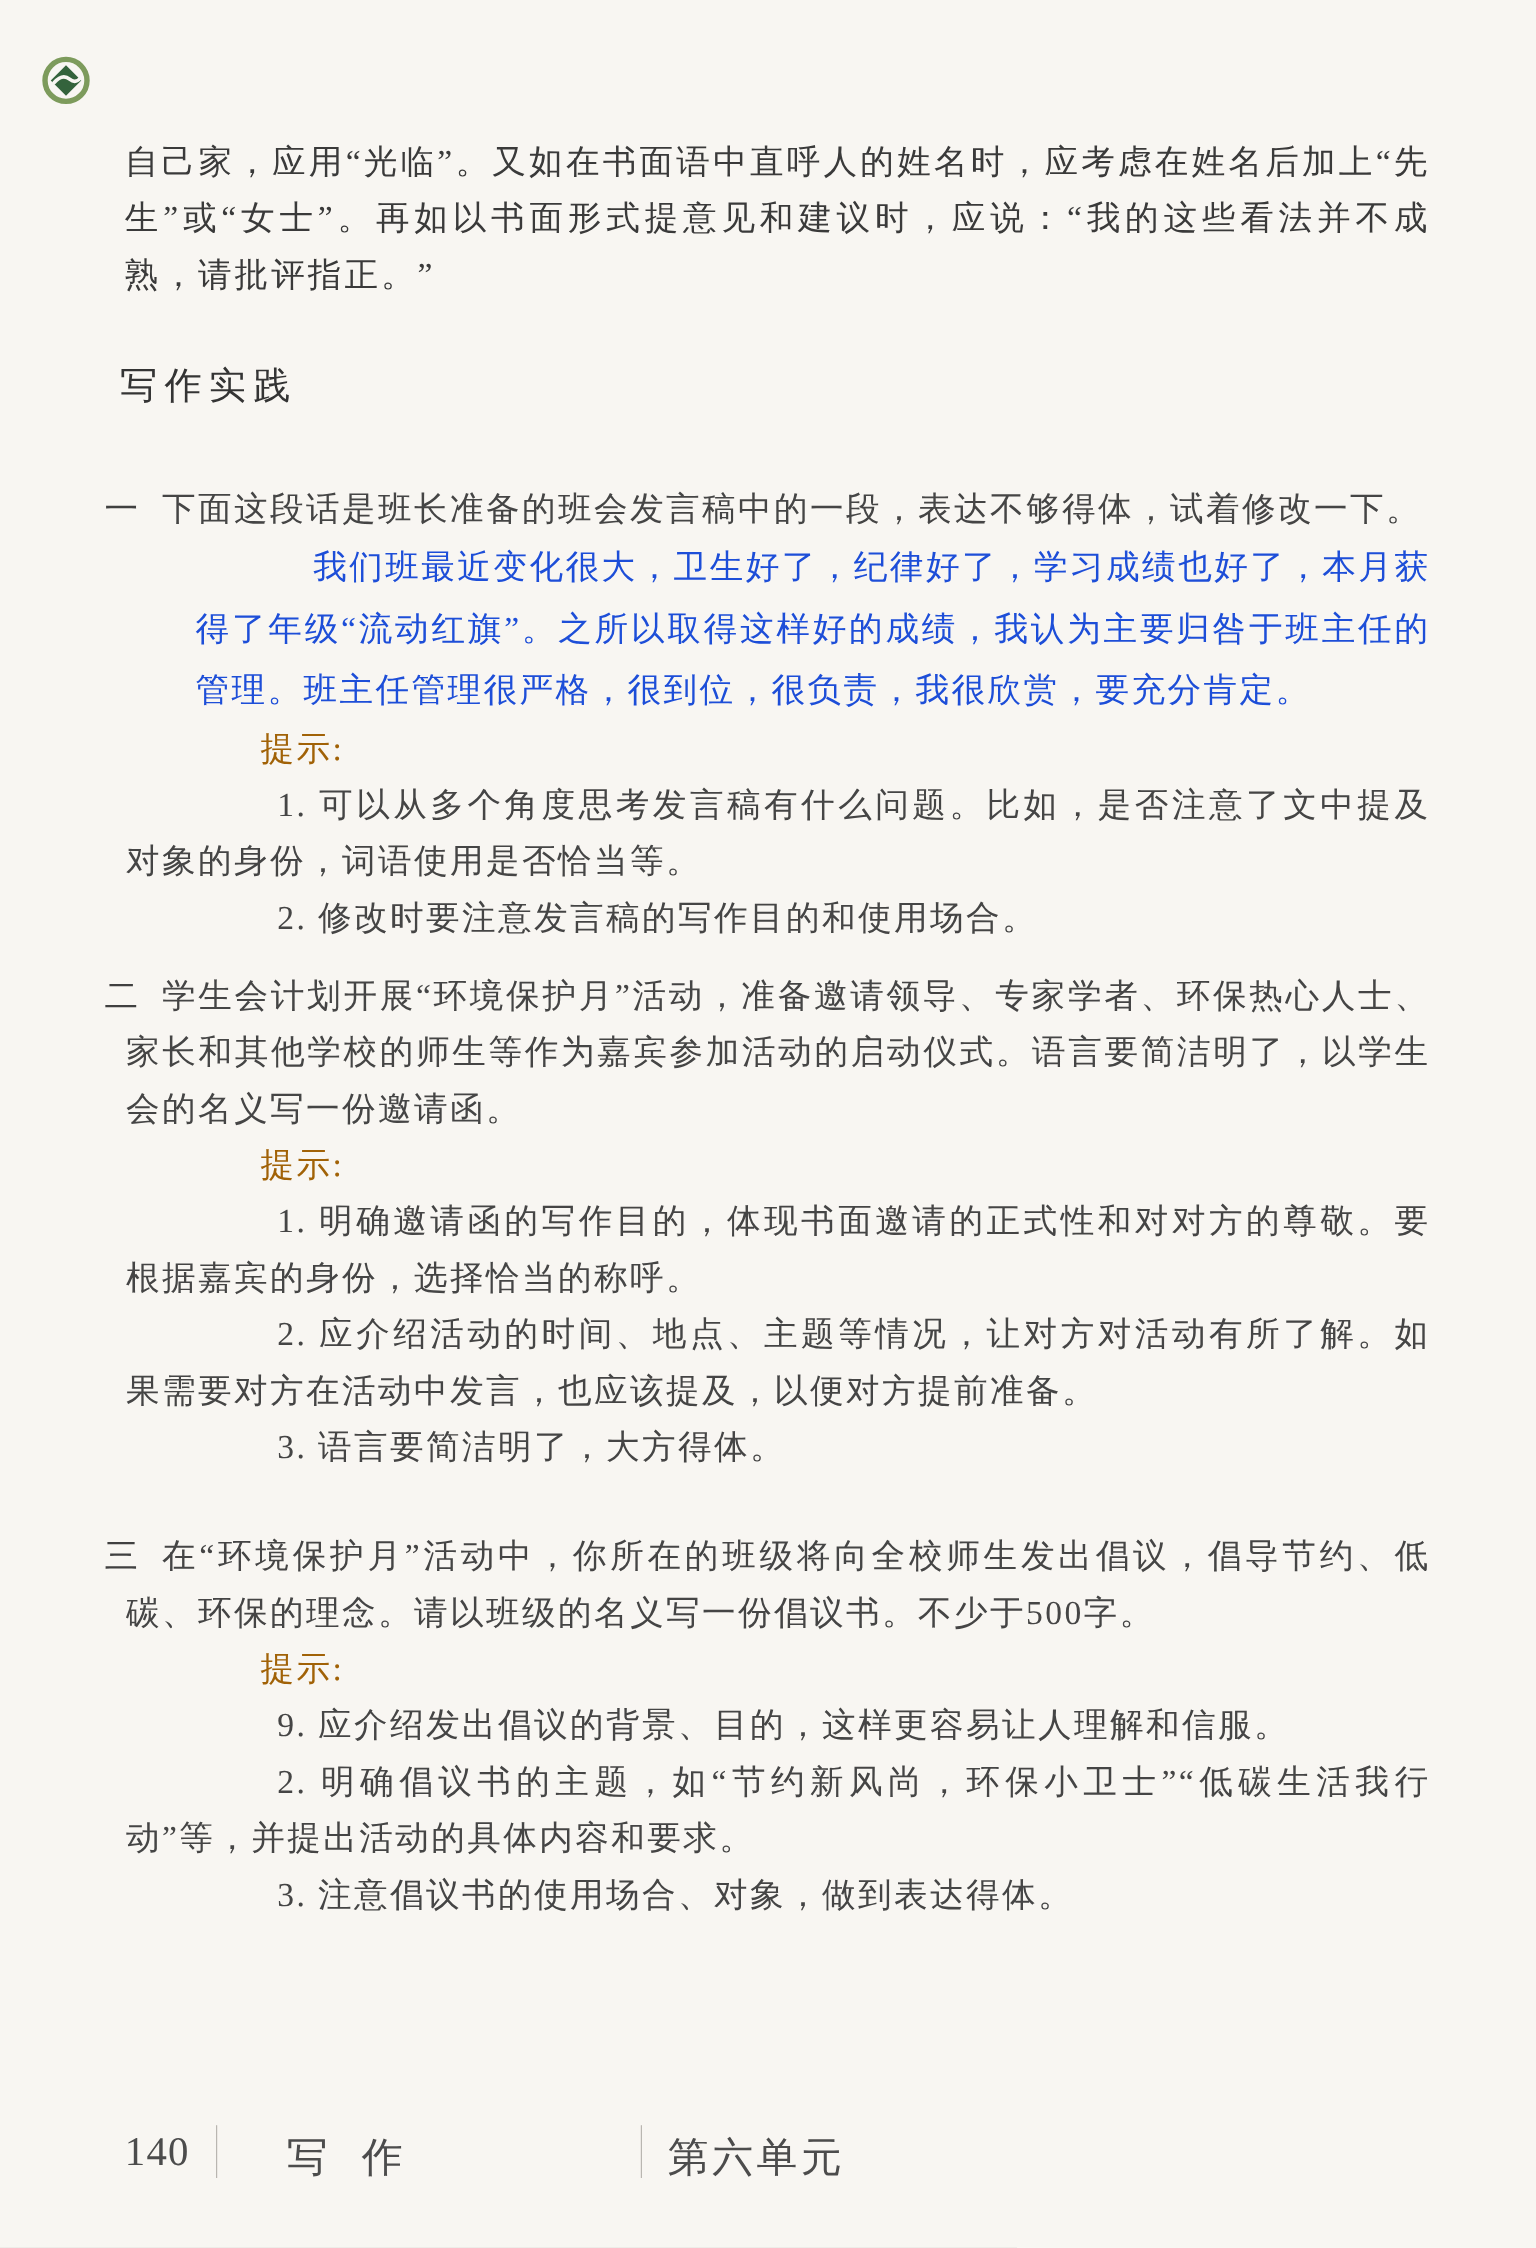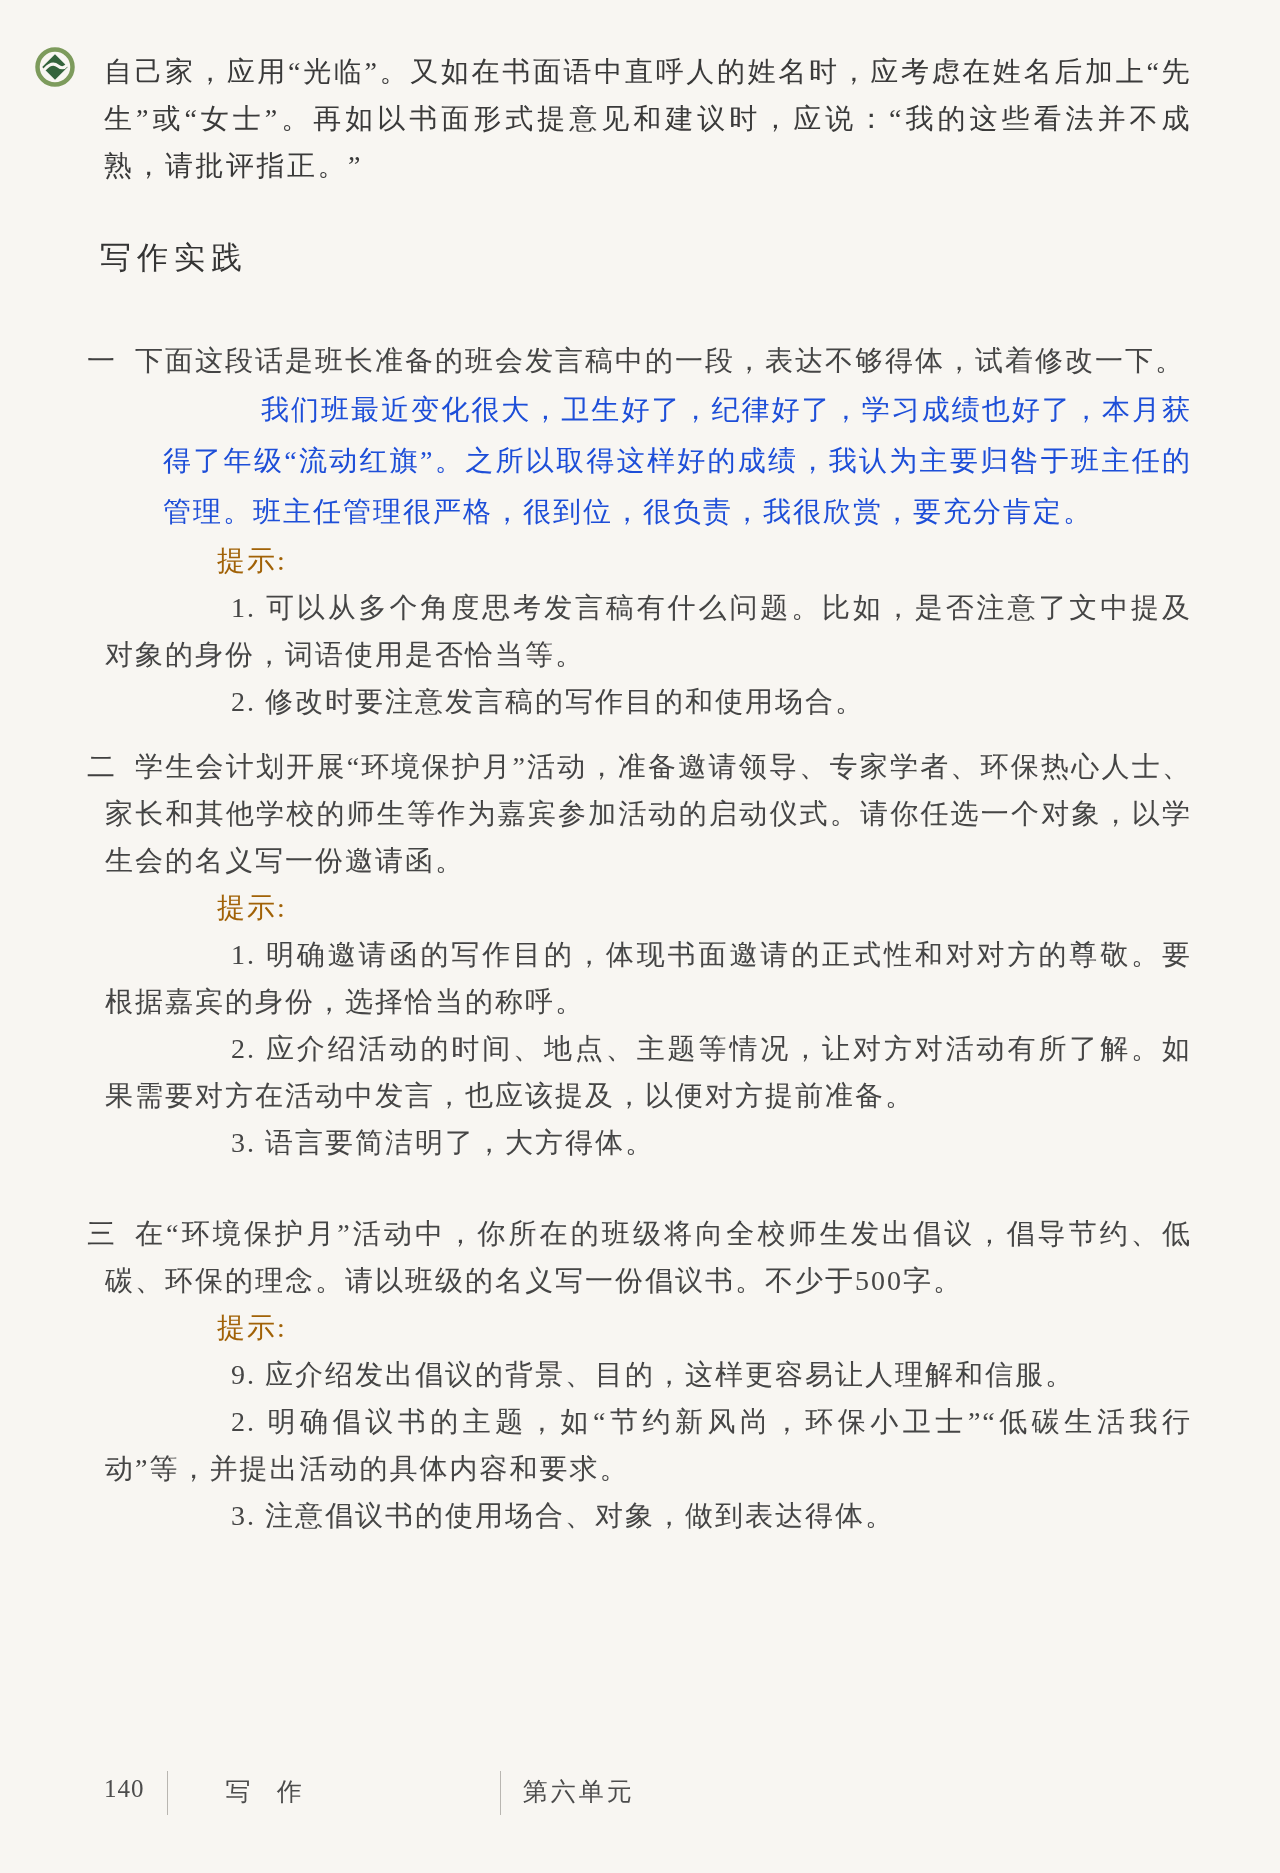--- a/index.html
+++ b/index.html
@@ -21,21 +21,21 @@
   .logo {
     position: absolute;
     left: 34px;
     top: 46px;
     width: 42px;
     height: 42px;
   }
   
   .intro {
     margin: 0;
-    padding-top: 48px;
+    padding-top: 112px;
     margin-left: 104px;
     margin-right: 88px;
     font-size: 28px;
     line-height: 47px;
     letter-spacing: 2.5px;
     text-align: justify;
     color: #3a3a3a;
   }
   
   .heading {
@@ -88,21 +88,21 @@
     text-indent: 126px;
     text-align: justify;
   }
   
   .footer {
     position: absolute;
     left: 104px;
     top: 1775px;
     display: flex;
     align-items: flex-start;
-    font-size: 25px;
+    font-size: 34px;
     color: #4c4c4c;
     letter-spacing: 2px;
   }
   .footer .page-num {
     font-family: "Liberation Serif", serif;
     letter-spacing: 1px;
   }
   .footer .vbar {
     display: inline-block;
     width: 1px;
@@ -135,21 +135,21 @@
     <span class="ex-number">一</span>
     <p class="ex-prompt">下面这段话是班长准备的班会发言稿中的一段，表达不够得体，试着修改一下。</p>
     <p class="ex-quote">我们班最近变化很大，卫生好了，纪律好了，学习成绩也好了，本月获得了年级“流动红旗”。之所以取得这样好的成绩，我认为主要归咎于班主任的管理。班主任管理很严格，很到位，很负责，我很欣赏，要充分肯定。</p>
     <p class="hint-label">提示:</p>
     <p class="hint">1. 可以从多个角度思考发言稿有什么问题。比如，是否注意了文中提及对象的身份，词语使用是否恰当等。</p>
     <p class="hint">2. 修改时要注意发言稿的写作目的和使用场合。</p>
   </section>
 
   <section class="exercise second">
     <span class="ex-number">二</span>
-    <p class="ex-prompt">学生会计划开展“环境保护月”活动，准备邀请领导、专家学者、环保热心人士、家长和其他学校的师生等作为嘉宾参加活动的启动仪式。请你任选一个对象，以学生会的名义写一份邀请函。</p>
+    <p class="ex-prompt">学生会计划开展“环境保护月”活动，准备邀请领导、专家学者、环保热心人士、家长和其他学校的师生等作为嘉宾参加活动的启动仪式。语言要简洁明了，以学生会的名义写一份邀请函。</p>
 
     <p class="hint-label">提示:</p>
     <p class="hint">1. 明确邀请函的写作目的，体现书面邀请的正式性和对对方的尊敬。要根据嘉宾的身份，选择恰当的称呼。</p>
     <p class="hint">2. 应介绍活动的时间、地点、主题等情况，让对方对活动有所了解。如果需要对方在活动中发言，也应该提及，以便对方提前准备。</p>
     <p class="hint">3. 语言要简洁明了，大方得体。</p>
   </section>
 
   <section class="exercise third">
     <span class="ex-number">三</span>
     <p class="ex-prompt">在“环境保护月”活动中，你所在的班级将向全校师生发出倡议，倡导节约、低碳、环保的理念。请以班级的名义写一份倡议书。不少于500字。</p>

